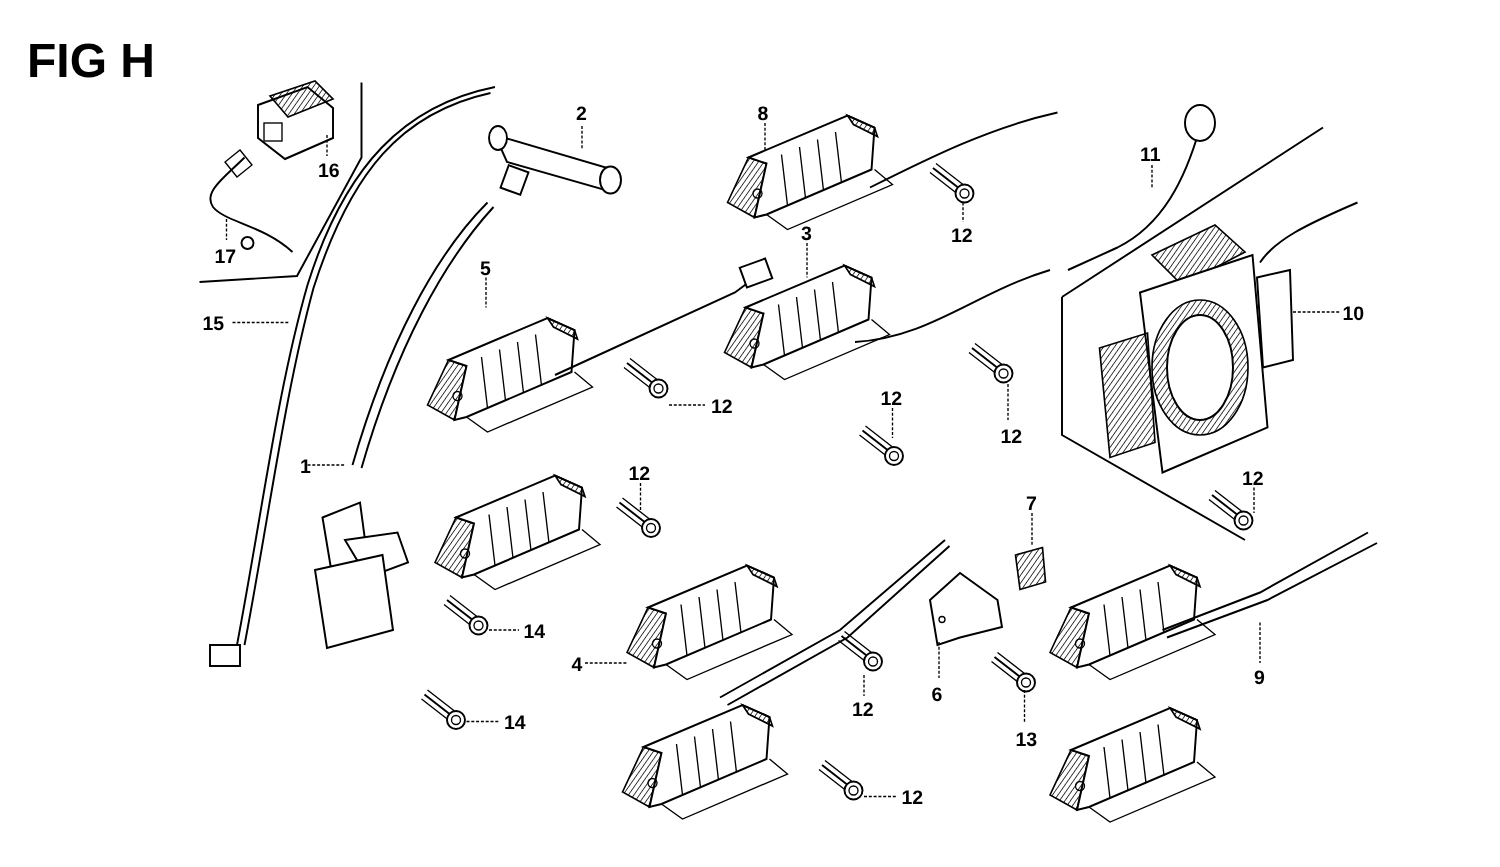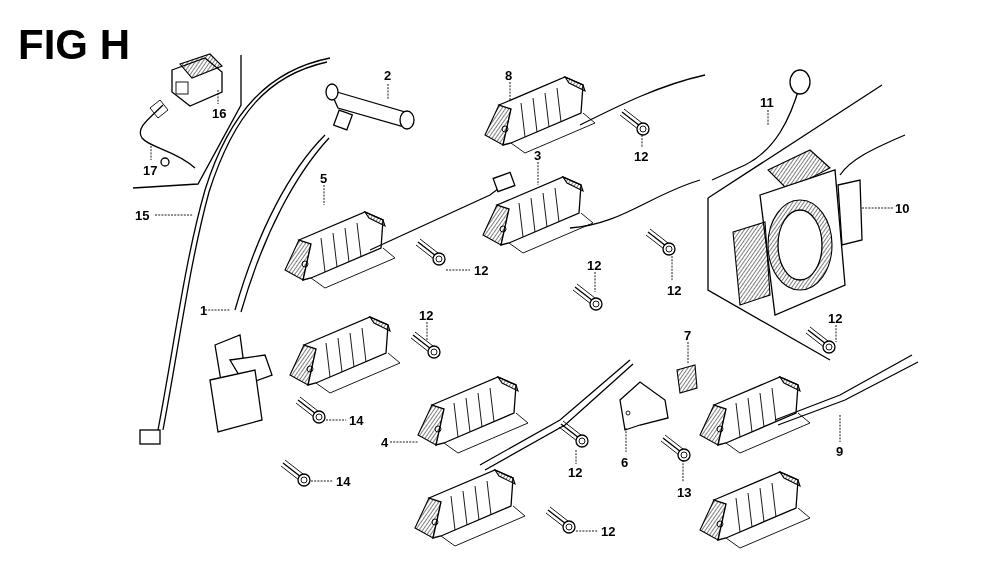--- a/index.html
+++ b/index.html
@@ -1,18 +1,18 @@
 <!DOCTYPE html>
 <html><head>
 <meta charset="utf-8">
 <style>
   html, body { margin: 0; padding: 0; background: #ffffff; }
   body { width: 1000px; height: 578px; overflow: hidden; position: relative;
          font-family: "Liberation Sans", sans-serif; }
-  #fig-title { position: absolute; left: 18px; top: 24px; font-size: 42px; font-weight: bold;
+  #fig-title { position: absolute; left: 18px; top: 24px; font-size: 32px; font-weight: bold;
                color: #000; letter-spacing: 0px; line-height: 1; }
   svg#diagram { position: absolute; left: 0; top: 0; }
   .ln { stroke: #000; stroke-width: 1.3; fill: none; }
   .thin { stroke: #000; stroke-width: 0.9; fill: none; }
   .lead { stroke: #000; stroke-width: 0.9; fill: none; stroke-dasharray: 2 1.2; }
   .body { stroke: #000; stroke-width: 1.3; fill: #fff; }
   .hatch { stroke: #000; stroke-width: 1.1; fill: url(#hatchPat); }
   .callout { font-family: "Liberation Sans", sans-serif; font-size: 13px; font-weight: bold; fill: #000; }
 </style>
 </head>

